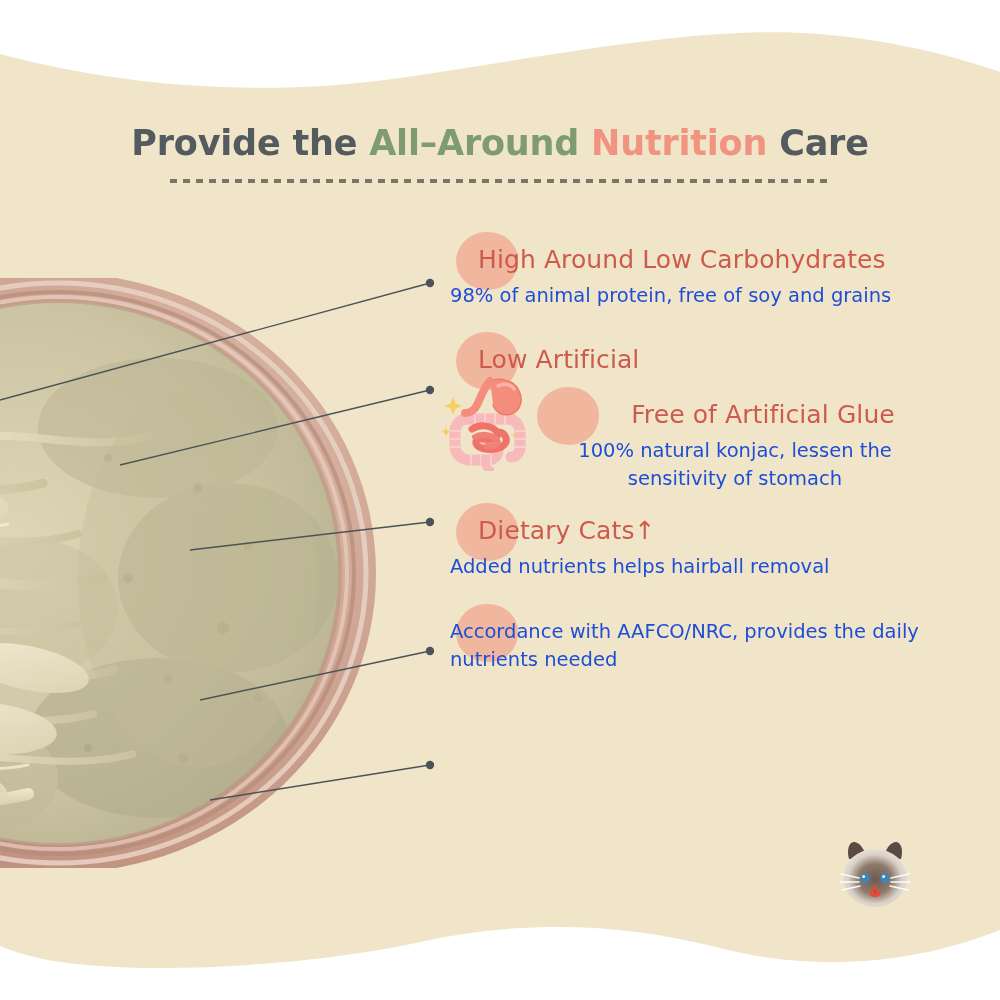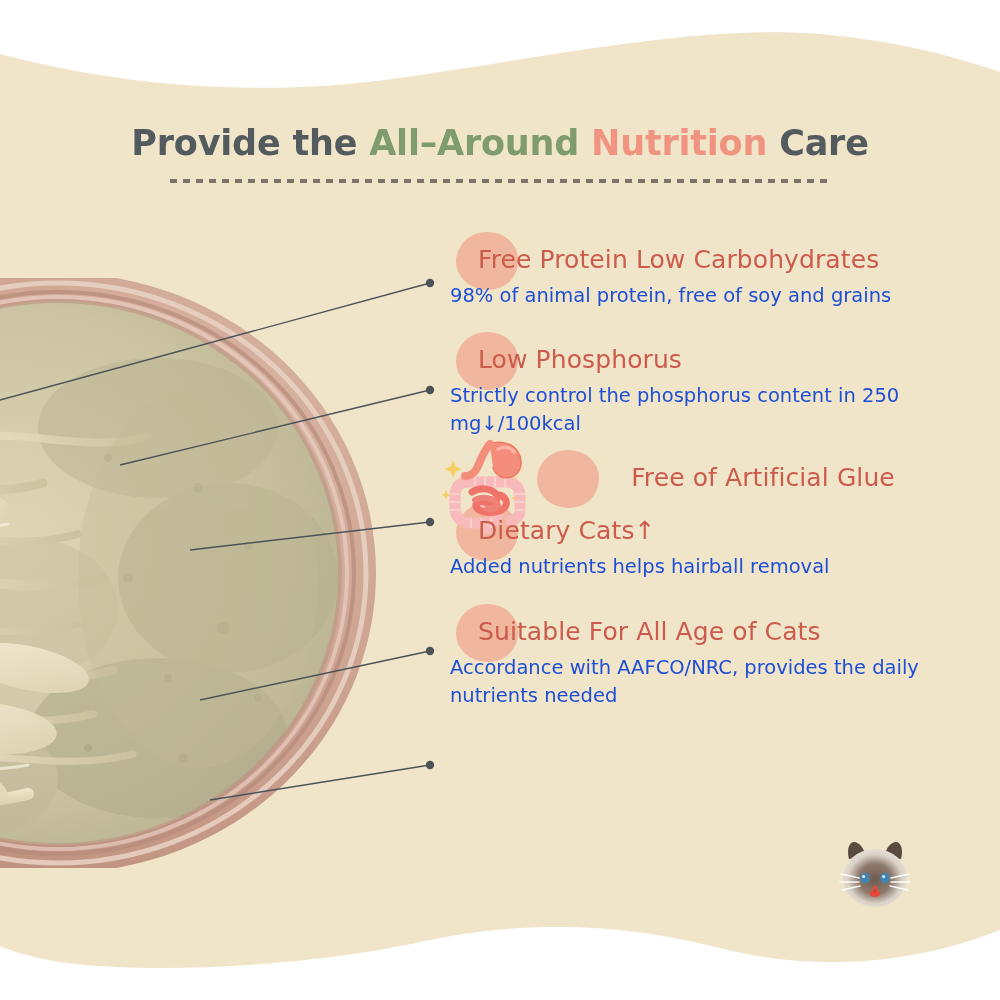--- a/index.html
+++ b/index.html
@@ -302,28 +302,27 @@
 
   <div class="title-block">
     <div class="title"><span>Provide the </span><span class="green">All–Around</span><span> </span><span class="coral">Nutrition</span><span> Care</span></div>
     <div class="dash-rule"></div>
   </div>
 
   <div class="features">
 
     <div class="feature f1">
       <div class="blob"></div>
-      <div class="f-head">Free Protein Low Carbohydrates</div>
+      <div class="f-head">High Around Low Carbohydrates</div>
       <div class="f-body">98% of animal protein, free of soy and grains</div>
     </div>
 
     <div class="feature f2">
       <div class="blob"></div>
-      <div class="f-head">Low Phosphorus</div>
-      <div class="f-body">Strictly control the phosphorus content in 250 mg↓/100kcal</div>
+      <div class="f-head">Low Artificial</div>
     </div>
 
     <div class="feature f3 with-icon">
       <div class="blob"></div>
 
       <svg class="organ-icon" viewBox="0 0 104 96">
 
         <g fill="#f6cf62">
           <path d="M12,22 L14.6,28.4 L21,31 L14.6,33.6 L12,40 L9.4,33.6 L3,31 L9.4,28.4 Z"></path>
           <path d="M70,34 L71.6,38 L75.6,39.6 L71.6,41.2 L70,45.2 L68.4,41.2 L64.4,39.6 L68.4,38 Z"></path>
@@ -359,31 +358,31 @@
         <path d="M44,84 C44,90 46,94 49,95" fill="none" stroke="#f7b9ba" stroke-width="8" stroke-linecap="round"></path>
 
         <path d="M49,6 C58,2 72,5 77,14 C83,24 80,36 70,39 C61,42 53,36 52,29" fill="#f58d7c" stroke="#ef7a66" stroke-width="1.5" stroke-linejoin="round"></path>
 
         <path d="M49,6 C43,12 40,22 36,30 C33,36 28,38 24,38" fill="none" stroke="#f58d7c" stroke-width="8" stroke-linecap="round"></path>
 
         <path d="M57,11 C63,8 70,9 73,14" fill="none" stroke="#fbb7a8" stroke-width="3.5" stroke-linecap="round" opacity="0.9"></path>
       </svg>
 
       <div class="f-head">Free of Artificial Glue</div>
+      <div class="f-body">100% natural konjac, lessen the sensitivity of stomach</div>
     </div>
 
     <div class="feature f4">
       <div class="blob"></div>
       <div class="f-head">Dietary Cats↑</div>
       <div class="f-body">Added nutrients helps hairball removal</div>
     </div>
 
     <div class="feature f5">
       <div class="blob"></div>
-      <div class="f-head">Suitable For All Age of Cats</div>
       <div class="f-body">Accordance with AAFCO/NRC, provides the daily nutrients needed</div>
     </div>
 
   </div>
 
   <svg class="mascot" viewBox="0 0 84 82">
     <defs>
       <radialGradient id="faceGrad" cx="0.5" cy="0.52" r="0.62">
         <stop offset="0%" stop-color="#6f5c51"></stop>
         <stop offset="42%" stop-color="#8d7a6c"></stop>

